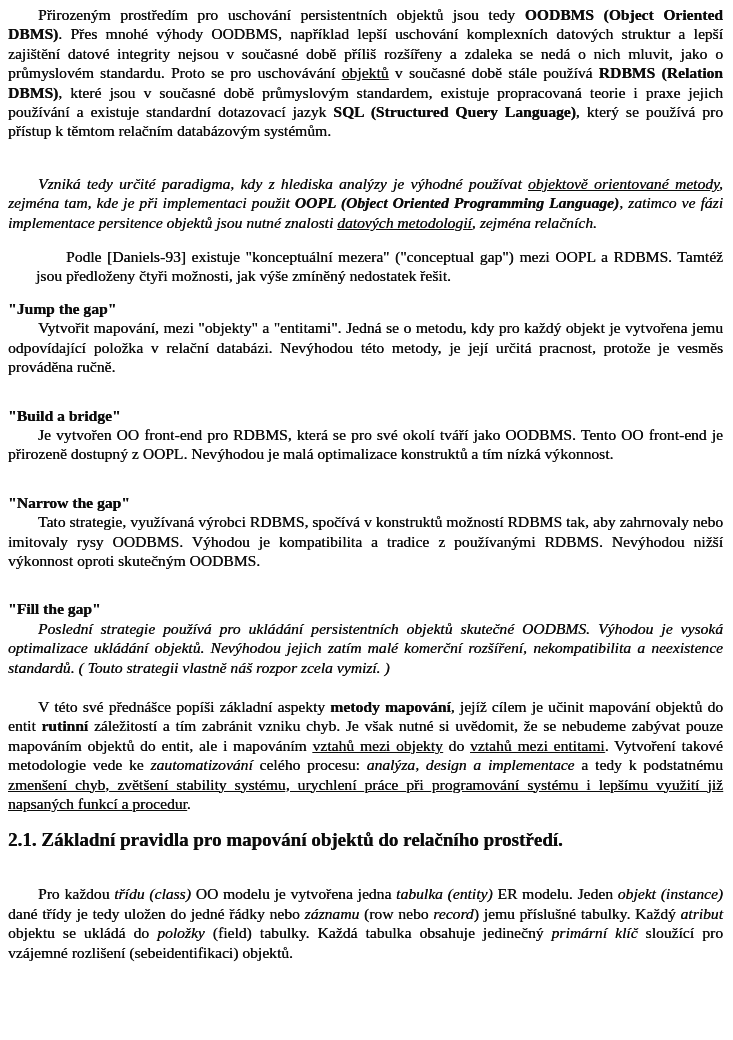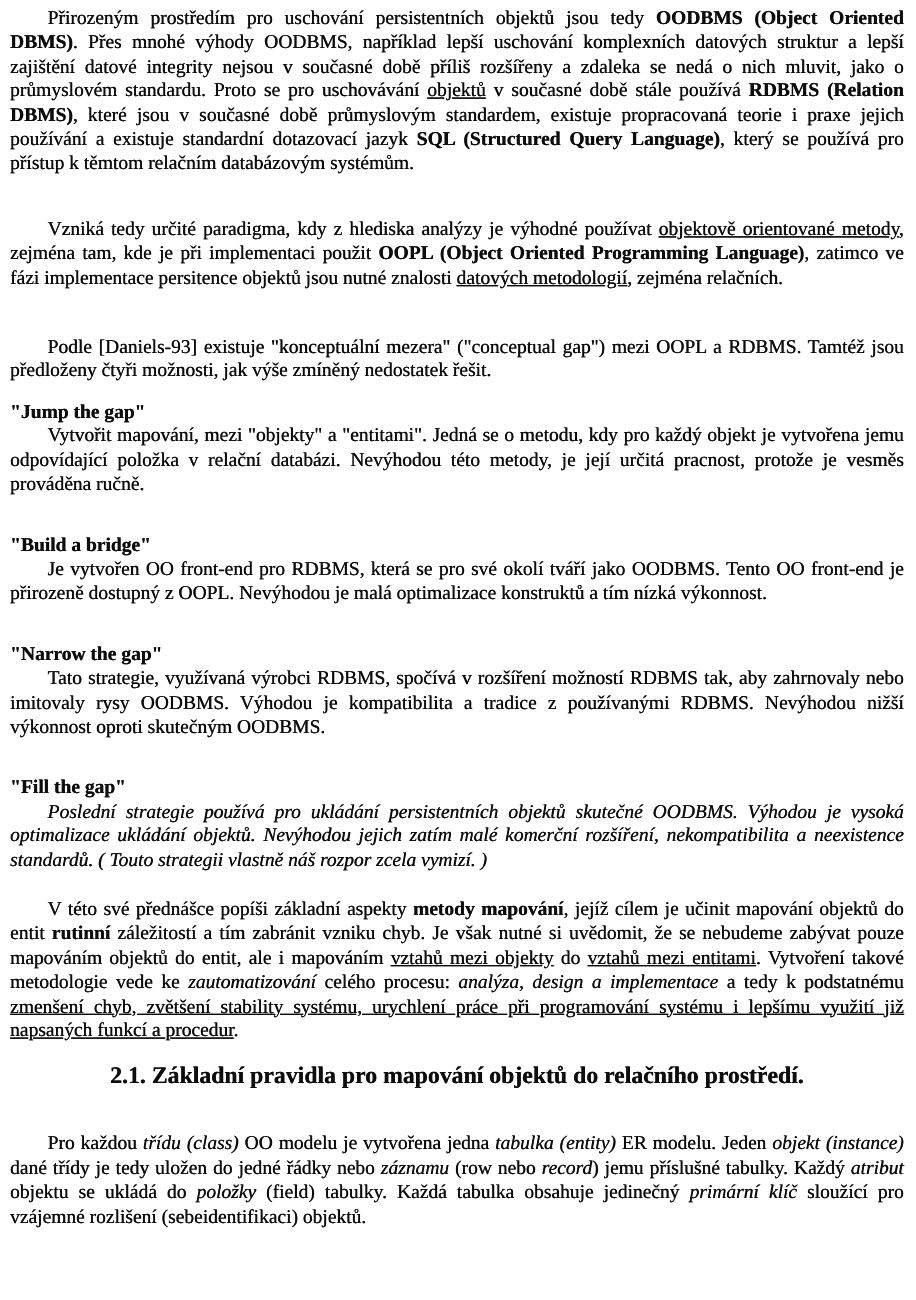--- a/index.html
+++ b/index.html
@@ -28,32 +28,32 @@
     margin: 0;
     text-indent: 30px;
   }
   .gap-heading {
     margin: 0;
     font-weight: bold;
     text-indent: 0;
     text-align: left;
   }
   .mb-xl { margin-bottom: 33px; }
-  .mb-lg { margin-bottom: 36px; }
-  .mb-md { margin-bottom: 13px; }
+  .mb-lg { margin-bottom: 15px; font-style: italic; }
+  .mb-md { margin-bottom: 13px; margin-left: 28px; }
   .mb-sec { margin-bottom: 29px; }
   .mb-fill { margin-bottom: 20px; font-style: italic; }
   .mb-sum { margin-bottom: 15px; }
   .section-heading {
     margin: 0 0 32px 0;
     font-size: 19px;
     line-height: 24px;
     font-weight: bold;
     text-indent: 0;
-    text-align: center;
+    text-align: left;
   }
   .s-b { font-weight: bold; }
   .s-i { font-style: italic; }
   .s-u { text-decoration: underline; }
 </style>
 </head>
 <body>
 
 <div class="page">
 
@@ -63,21 +63,21 @@
 
   <p class="mb-md"><span>Podle [Daniels-93] existuje "konceptuální mezera" ("conceptual gap") mezi OOPL a RDBMS. Tamtéž jsou předloženy čtyři možnosti, jak výše zmíněný nedostatek řešit.</span></p>
 
   <p class="gap-heading">"Jump the gap"</p>
   <p class="mb-sec"><span>Vytvořit mapování, mezi "objekty" a "entitami". Jedná se o metodu, kdy pro každý objekt je vytvořena jemu odpovídající položka v relační databázi. Nevýhodou této metody, je její určitá pracnost, protože je vesměs prováděna ručně.</span></p>
 
   <p class="gap-heading">"Build a bridge"</p>
   <p class="mb-sec"><span>Je vytvořen OO front-end pro RDBMS, která se pro své okolí tváří jako OODBMS. Tento OO front-end je přirozeně dostupný z OOPL. Nevýhodou je malá optimalizace konstruktů a tím nízká výkonnost.</span></p>
 
   <p class="gap-heading">"Narrow the gap"</p>
-  <p class="mb-sec"><span>Tato strategie, využívaná výrobci RDBMS, spočívá v rozšíření možností RDBMS tak, aby zahrnovaly nebo imitovaly rysy OODBMS. Výhodou je kompatibilita a tradice z používanými RDBMS. Nevýhodou nižší výkonnost oproti skutečným OODBMS.</span></p>
+  <p class="mb-sec"><span>Tato strategie, využívaná výrobci RDBMS, spočívá v konstruktů možností RDBMS tak, aby zahrnovaly nebo imitovaly rysy OODBMS. Výhodou je kompatibilita a tradice z používanými RDBMS. Nevýhodou nižší výkonnost oproti skutečným OODBMS.</span></p>
 
   <p class="gap-heading">"Fill the gap"</p>
   <p class="mb-fill"><span>Poslední strategie používá pro ukládání persistentních objektů skutečné OODBMS. Výhodou je vysoká optimalizace ukládání objektů. Nevýhodou jejich zatím malé komerční rozšíření, nekompatibilita a neexistence standardů. ( Touto strategii vlastně náš rozpor zcela vymizí. )</span></p>
 
   <p class="mb-sum"><span>V této své přednášce popíši základní aspekty </span><span class="s-b">metody mapování</span><span>, jejíž cílem je učinit mapování objektů do entit </span><span class="s-b">rutinní</span><span> záležitostí a tím zabránit vzniku chyb. Je však nutné si uvědomit, že se nebudeme zabývat pouze mapováním objektů do entit, ale i mapováním </span><span class="s-u">vztahů mezi objekty</span><span> do </span><span class="s-u">vztahů mezi entitami</span><span>. Vytvoření takové metodologie vede ke </span><span class="s-i">zautomatizování</span><span> celého procesu: </span><span class="s-i">analýza, design a implementace</span><span> a tedy k podstatnému </span><span class="s-u">zmenšení chyb, zvětšení stability systému, urychlení práce při programování systému i lepšímu využití již napsaných funkcí a procedur</span><span>.</span></p>
 
   <h2 class="section-heading">2.1. Základní pravidla pro mapování objektů do relačního prostředí.</h2>
 
   <p><span>Pro každou </span><span class="s-i">třídu (class)</span><span> OO modelu je vytvořena jedna </span><span class="s-i">tabulka (entity)</span><span> ER modelu. Jeden </span><span class="s-i">objekt (instance)</span><span> dané třídy je tedy uložen do jedné řádky nebo </span><span class="s-i">záznamu</span><span> (row nebo </span><span class="s-i">record</span><span>) jemu příslušné tabulky. Každý </span><span class="s-i">atribut</span><span> objektu se ukládá do </span><span class="s-i">položky</span><span> (field) tabulky. Každá tabulka obsahuje jedinečný </span><span class="s-i">primární klíč</span><span> sloužící pro vzájemné rozlišení (sebeidentifikaci) objektů.</span></p>
 

